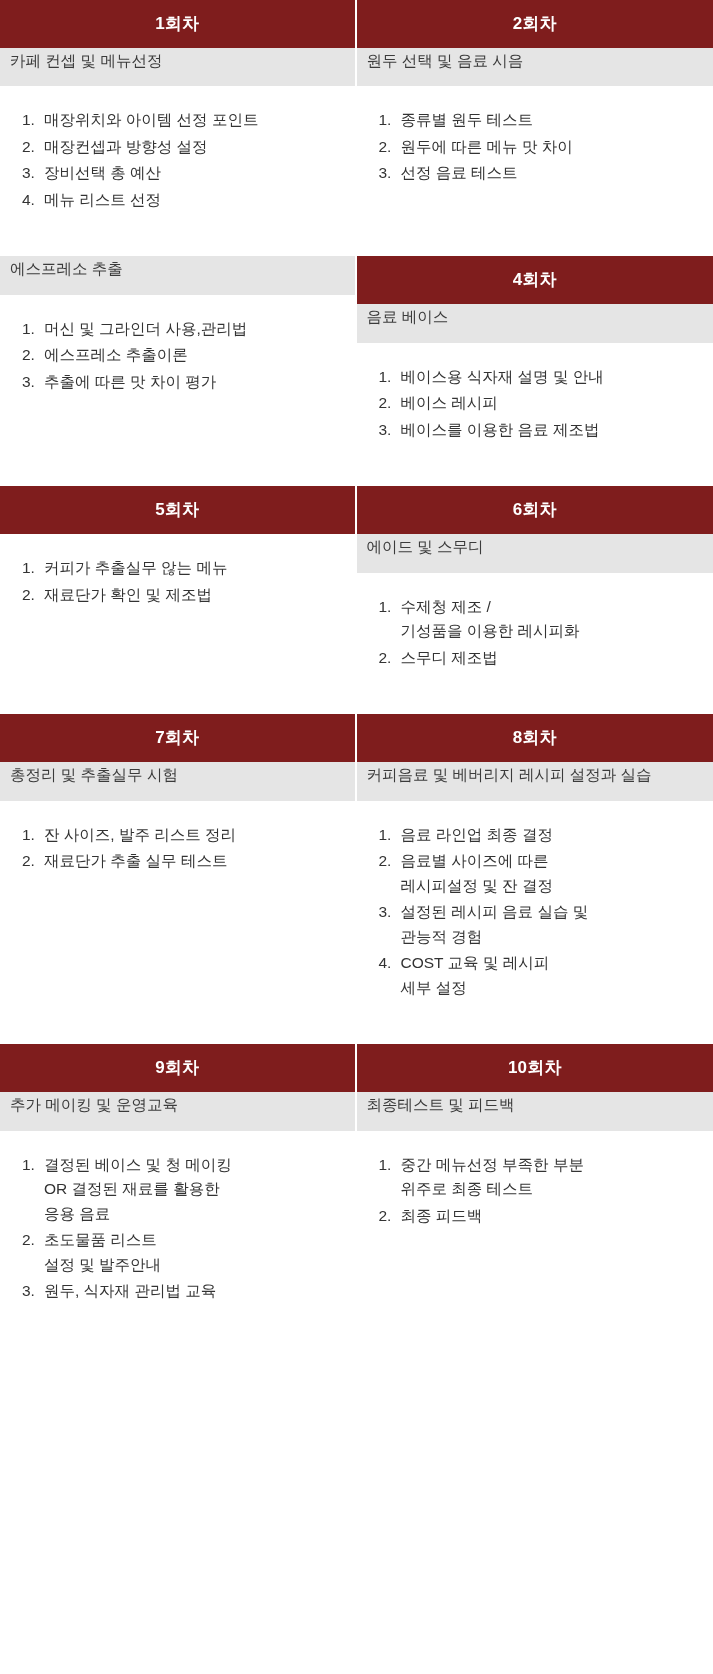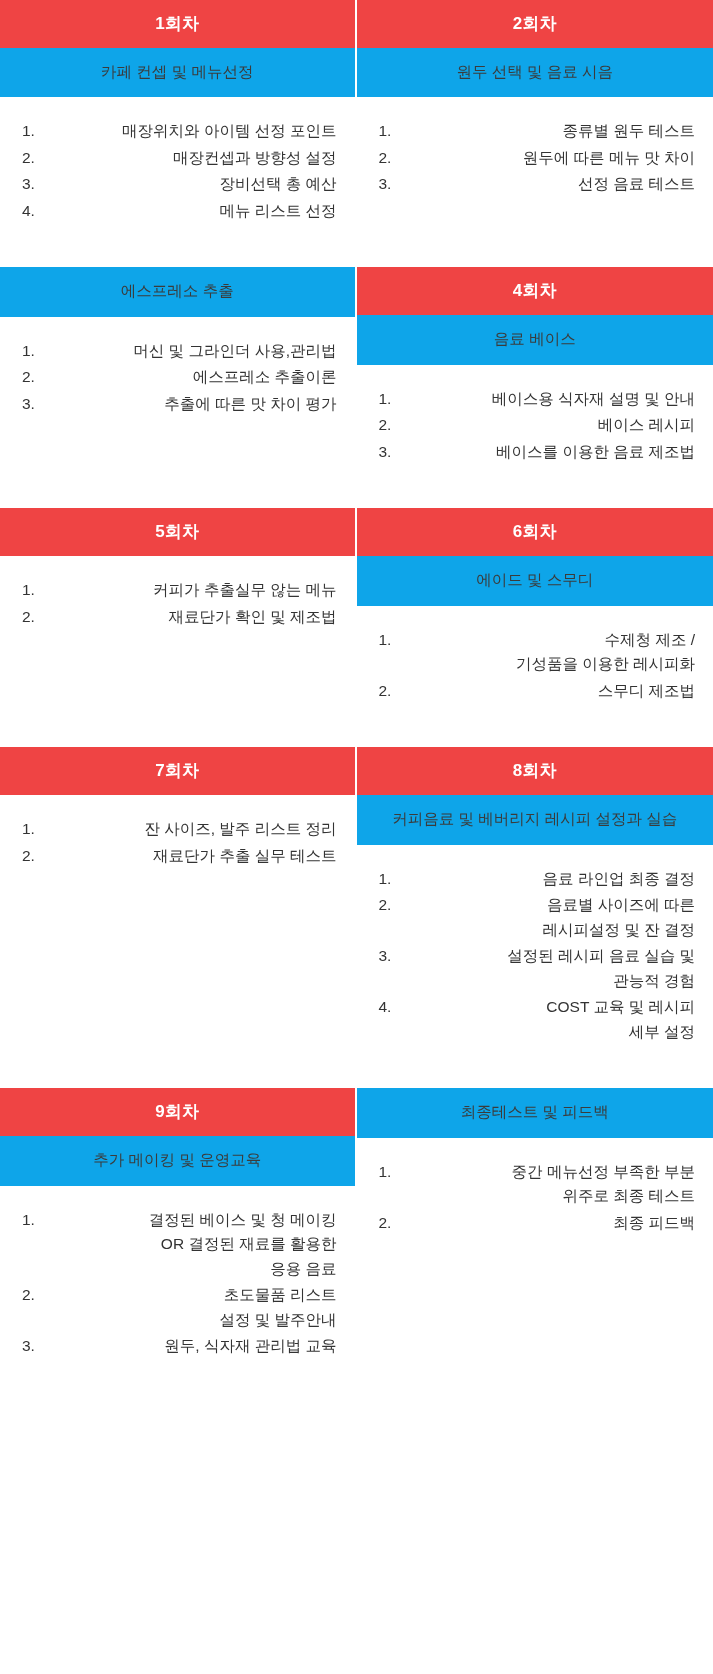--- a/index.html
+++ b/index.html
@@ -24,34 +24,34 @@
     width: 50%;
     box-sizing: border-box;
     display: flex;
     flex-direction: column;
     background: #ffffff;
   }
   .session-cell.left {
     border-right: 2px solid #ffffff;
   }
   .cell-title {
-    background: #ef4444;
+    background: #7f1d1d;
     color: #ffffff;
     font-size: 17px;
     font-weight: bold;
     text-align: center;
     padding: 12px 6px 13px 6px;
     letter-spacing: 0.2px;
   }
   .cell-subtitle {
-    background: #0ea5e9;
+    background: #e5e5e5;
     color: #3b3b3b;
     font-size: 15.5px;
-    text-align: center;
-    padding: 13px 10px 14px 10px;
+    text-align: left;
+    padding: 2px 10px 14px 10px;
     line-height: 1.45;
     min-height: 22px;
     box-sizing: border-box;
   }
   .cell-body {
     flex: 1;
     padding: 22px 18px 26px 22px;
     box-sizing: border-box;
     background: #ffffff;
   }
@@ -69,21 +69,20 @@
     margin-bottom: 2px;
   }
   .item-num {
     width: 22px;
     flex: 0 0 22px;
     text-align: left;
   }
   .item-text {
     flex: 1;
     white-space: pre-line;
-    text-align: right;
   }
   .row-gap {
     height: 16px;
     background: #ffffff;
     width: 100%;
   }
   .spacer-bottom {
     height: 6px;
   }
 </style>
@@ -218,20 +217,21 @@
         </ul>
       </div>
     </div>
   </div>
 
   <div class="row-gap"></div>
 
   <div class="session-row">
     <div class="session-cell left">
       <div class="cell-title">7회차</div>
+      <div class="cell-subtitle">총정리 및 추출실무 시험</div>
       <div class="cell-body">
         <ul class="item-list">
           <li>
               <span class="item-num">1.</span>
               <span class="item-text">잔 사이즈, 발주 리스트 정리</span>
             </li>
           <li>
               <span class="item-num">2.</span>
               <span class="item-text">재료단가 추출 실무 테스트</span>
             </li>
@@ -288,20 +288,21 @@
 설정 및 발주안내</span>
             </li>
           <li>
               <span class="item-num">3.</span>
               <span class="item-text">원두, 식자재 관리법 교육</span>
             </li>
         </ul>
       </div>
     </div>
     <div class="session-cell">
+      <div class="cell-title">10회차</div>
       <div class="cell-subtitle">최종테스트 및 피드백</div>
       <div class="cell-body">
         <ul class="item-list">
           <li>
               <span class="item-num">1.</span>
               <span class="item-text">중간 메뉴선정 부족한 부분
 위주로 최종 테스트</span>
             </li>
           <li>
               <span class="item-num">2.</span>

